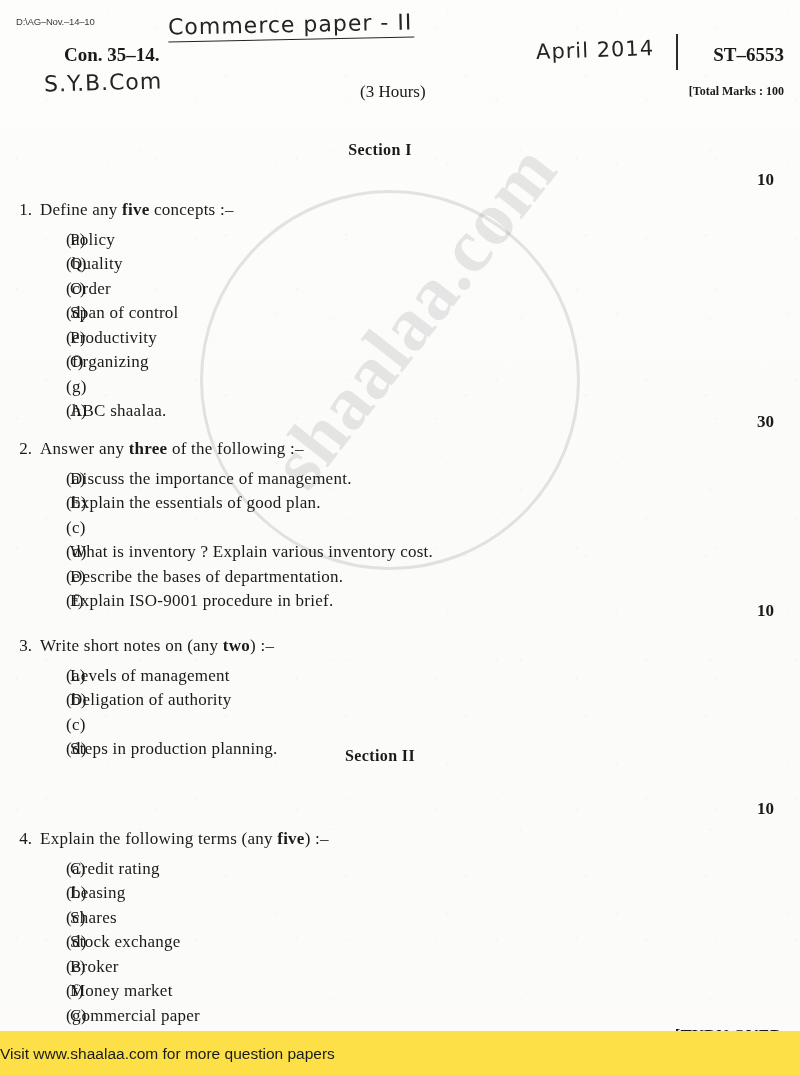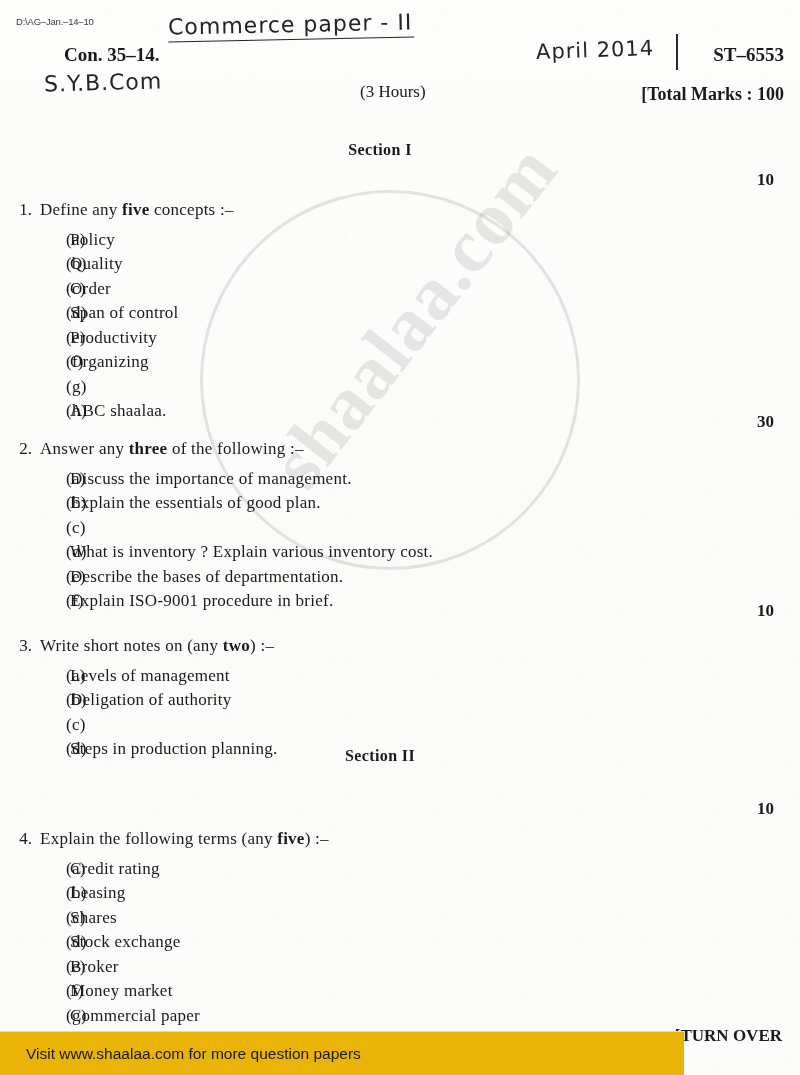--- a/index.html
+++ b/index.html
@@ -119,21 +119,21 @@
   }
   .hours {
     position: absolute;
     left: 360px; top: 82px;
     font-size: 17px;
     text-align: right;
   }
   .total-marks {
     position: absolute;
     right: 16px; top: 84px;
-    font-size: 18px;
+    font-size: 12px;
     font-weight: 700;
   }
 
   
   .section-head {
     position: absolute;
     width: 800px;
     text-align: center;
     font-size: 16px;
     font-weight: 700;
@@ -185,42 +185,42 @@
     position: absolute;
     right: 18px; top: 1026px;
     font-size: 17px;
     font-weight: 700;
   }
 
   
   .footer {
     position: absolute;
     left: 0; bottom: 0;
-    width: 684px;
+    width: 800px;
     height: 44px;
     border-top: 1px solid #d8d8d4;
-    background: #eab308;
+    background: #fde047;
     display: flex;
     align-items: center;
-    padding-left: 26px;
+    padding-left: 0;
     font-family: "Liberation Sans", sans-serif;
     font-size: 15.5px;
     color: #1a1a1a;
   }
 </style>
 </head>
 <body>
 
 <div class="sheet">
   <div class="paper"></div>
 
   <div class="watermark"></div>
   <div class="watermark-text">shaalaa.com</div>
 
-  <div class="dcode">D:\AG–Jan.–14–10</div>
+  <div class="dcode">D:\AG–Nov.–14–10</div>
   <div class="con-no">Con. 35–14.</div>
 
   <div class="hand hand-title">
     <span class="ul">Commerce paper - II</span>
   </div>
   <div class="hand hand-date">April 2014</div>
   <div class="hand hand-course">S.Y.B.Com</div>
 
   <div class="vrule"></div>
   <div class="paper-code">ST–6553</div>

